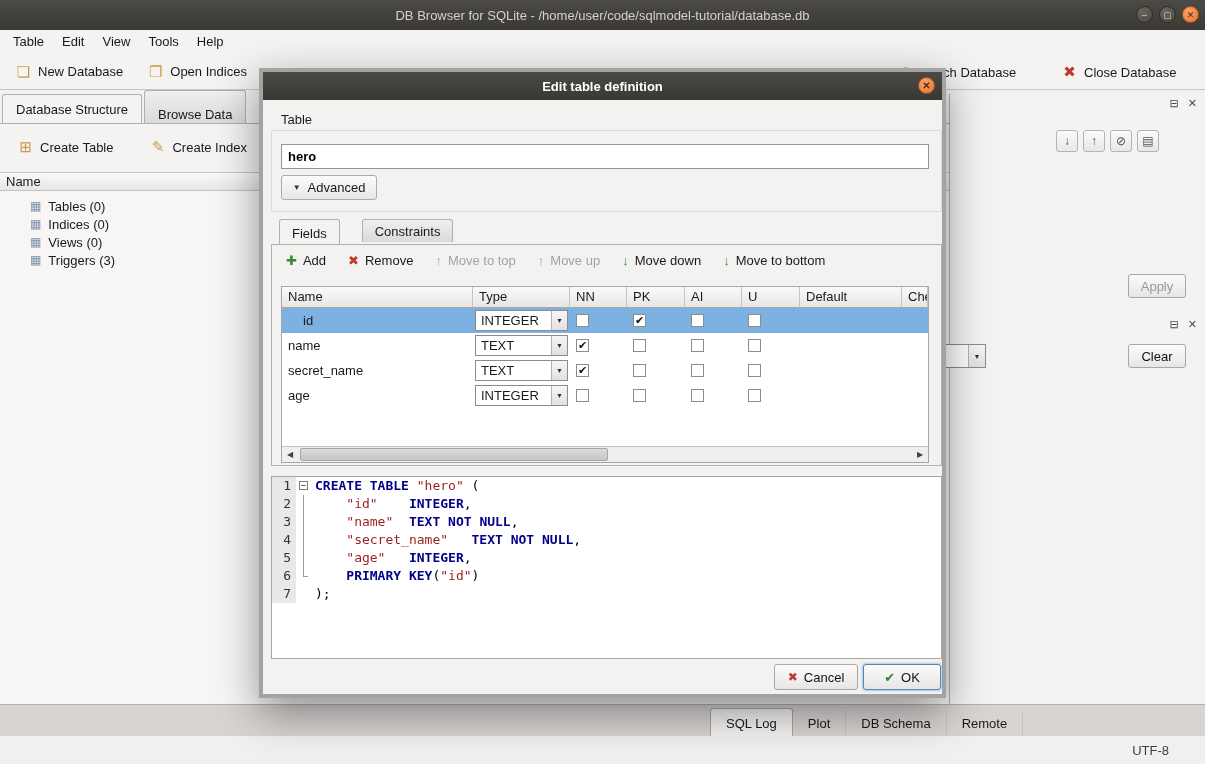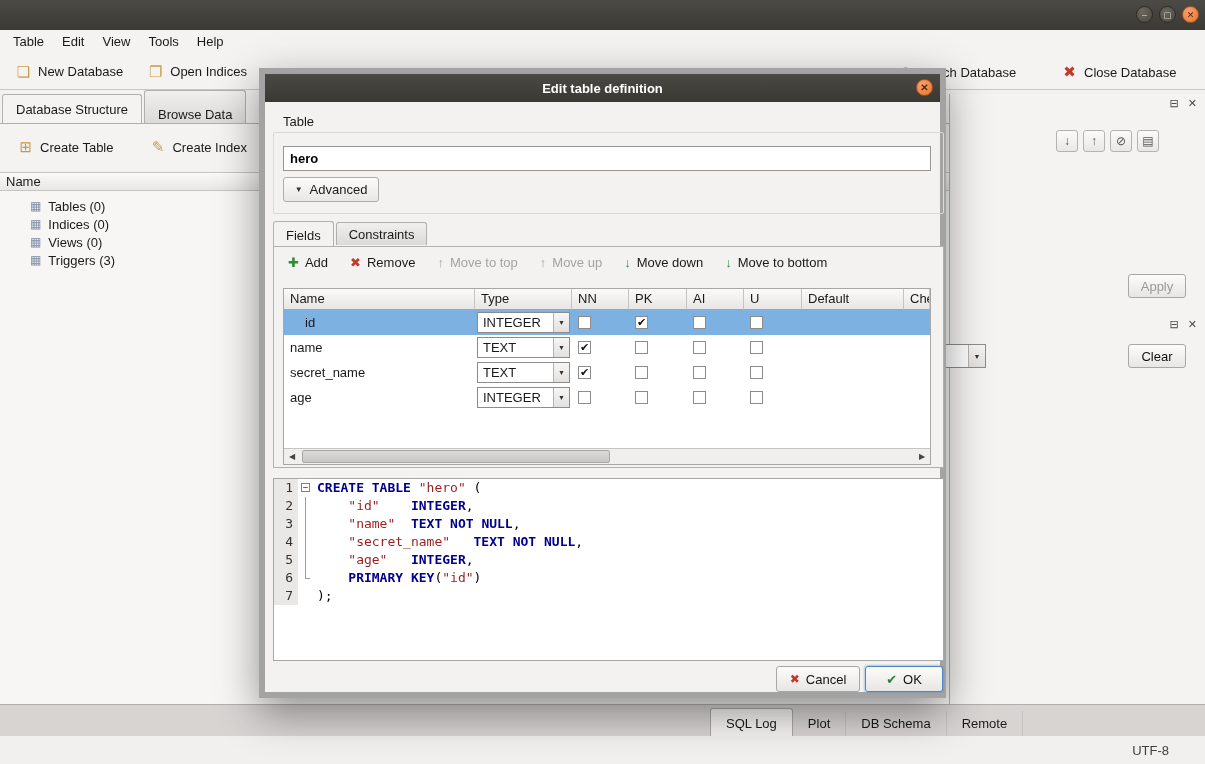--- a/index.html
+++ b/index.html
@@ -65,36 +65,36 @@
   .bottom-strip { position:absolute; left:0; top:704px; width:100%; height:32px; background:#d7d4d2;
     border-top:1px solid #b2b0ae; }
   .btabs { position:absolute; left:710px; top:3px; height:29px; display:flex; align-items:flex-end; }
   .btab { padding:5px 15px; height:26px; border-right:1px solid #c5c3c1; }
   .btab.selected { background:#f4f3f1; border:1px solid #a9a7a5; border-bottom:none; border-radius:3px 3px 0 0; height:29px; padding-top:7px; }
   .statusbar { position:absolute; left:0; top:736px; width:100%; height:28px; background:#f1f0ee; }
   .enc { position:absolute; right:36px; top:7px; color:#404040; }
 
   
   .dialog { position:absolute; left:259px; top:68px; width:687px; height:630px; background:#f3f2f0;
-    border:6px solid #a3a3a3; box-shadow:0 14px 40px rgba(0,0,0,.42); z-index:50; }
+    border:4px solid #a3a3a3; box-shadow:0 14px 40px rgba(0,0,0,.42); z-index:50; }
   .dialog-titlebar { height:28px; background:linear-gradient(#4a4943,#393833); display:flex; align-items:center;
     justify-content:center; color:#fff; font-weight:bold; position:relative; }
   .dialog-close { position:absolute; right:7px; top:5px; width:17px; height:17px; border-radius:50%;
     background:radial-gradient(circle at 35% 30%,#f9a168,#e8742f); border:1px solid #a85420; color:#55280f;
     font-size:10px; display:flex; align-items:center; justify-content:center; }
   .dlg-table-label { position:absolute; left:18px; top:40px; }
   .dlg-section-frame { position:absolute; left:8px; top:58px; width:671px; height:82px; border:1px solid #dbd9d7; border-radius:2px; }
   .dlg-input { position:absolute; left:18px; top:72px; width:648px; height:25px; background:#fff;
     border:1px solid #98item;border:1px solid #98item; }
   .dlg-input { border:1px solid #989694; padding:0 6px; font-weight:bold; font-size:13px;
     font-family:"Liberation Sans",sans-serif; }
   .advanced-btn { position:absolute; left:18px; top:103px; width:96px; height:25px; display:flex; align-items:center;
     justify-content:center; gap:7px; background:linear-gradient(#fcfbfa,#e9e7e5); border:1px solid #aeacaa; border-radius:3px; }
   .adv-arrow { font-size:8px; color:#333; }
-  .dlg-tabs { position:absolute; left:8px; top:147px; display:flex; align-items:center; height:25px; z-index:2; }
+  .dlg-tabs { position:absolute; left:16px; top:147px; display:flex; align-items:flex-start; height:25px; z-index:2;gap:20px; }
   .dtab { padding:4px 12px; height:23px; background:linear-gradient(#f0efed,#dcdad8); border:1px solid #b2b0ae;
     border-bottom:none; border-radius:3px 3px 0 0; margin-right:2px; }
   .dtab.selected { height:25px; padding-top:6px; background:#f3f2f0; }
   .fields-frame { position:absolute; left:8px; top:172px; width:671px; height:222px; border:1px solid #b2b0ae; background:#f3f2f0; }
   .field-toolbar { position:absolute; left:14px; top:8px; display:flex; gap:22px; }
   .ftb { display:flex; align-items:center; gap:6px; }
   .ftb.disabled { color:#a5a3a1; }
   .ftb-icon { font-size:13px; }
 
   .grid { position:absolute; left:18px; top:214px; width:648px; height:177px; border:1px solid #a9a7a5; background:#fff; }
@@ -137,20 +137,21 @@
     box-shadow:0 0 2px 1px rgba(80,140,200,.4); }
   .icon-red { color:#c0392b; font-size:12px; }
   .icon-green { color:#27862f; font-size:13px; }
 </style>
 </head>
 <body>
 
 <div id="app" data-name="app-window">
 
   <div class="titlebar" data-name="window-titlebar">
+    <span data-name="window-title">DB Browser for SQLite - /home/user/code/sqlmodel-tutorial/database.db</span>
     <div class="win-controls" data-name="window-controls">
       <div class="win-btn" data-name="minimize-icon">–</div>
       <div class="win-btn" data-name="maximize-icon">▢</div>
       <div class="win-btn close" data-name="close-icon">✕</div>
     </div>
   </div>
 
   <div class="menubar" data-name="menubar">
       <div class="menu-item" data-name="menu-file">Table</div>
       <div class="menu-item" data-name="menu-edit">Edit</div>

